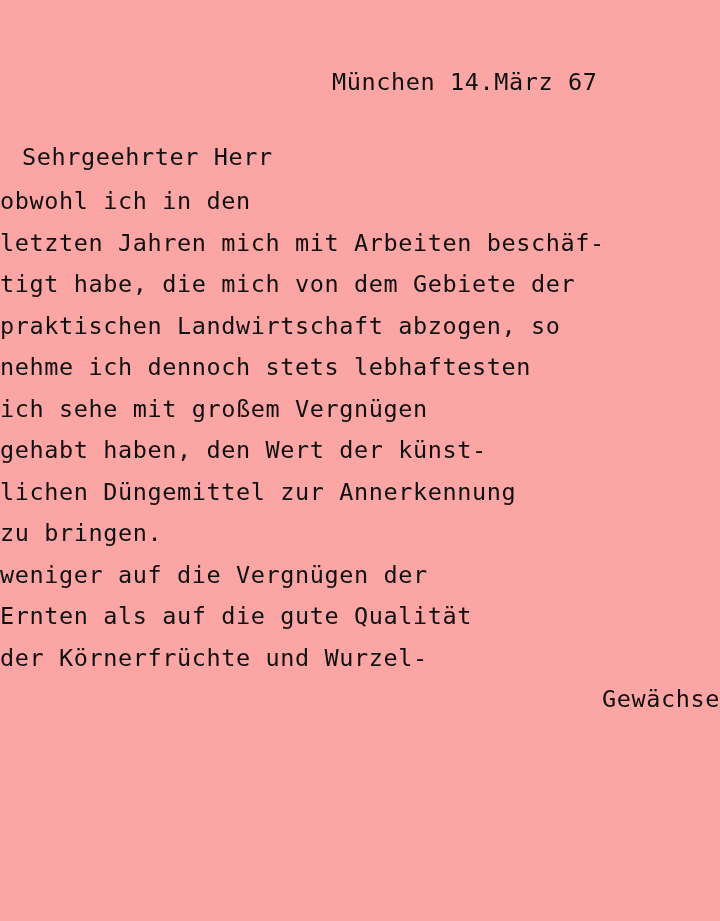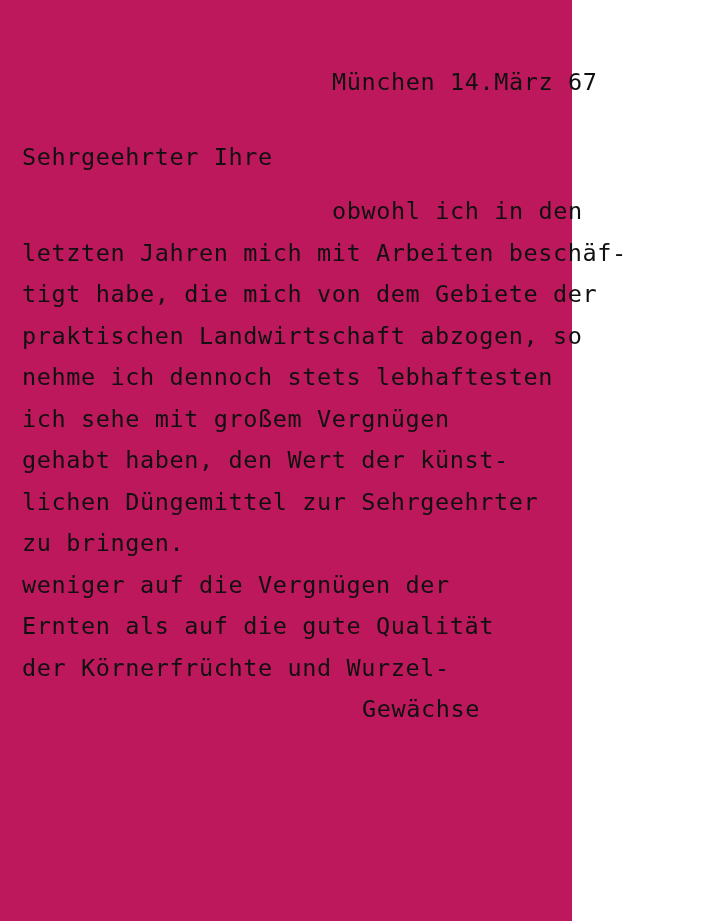--- a/index.html
+++ b/index.html
@@ -9,23 +9,23 @@
   }
   body {
     width: 720px;
     height: 921px;
     font-family: "DejaVu Sans Mono", monospace;
     color: #000000;
     overflow: hidden;
   }
   .page {
     position: relative;
-    width: 572px;
+    width: 720px;
     height: 921px;
-    background: #be185d;
+    background: #fca5a5;
     box-sizing: border-box;
     padding: 0;
   }
   .letter {
     position: absolute;
     top: 62px;
     left: 0;
     width: 720px;
   }
   .line {
@@ -35,58 +35,56 @@
     white-space: pre;
     color: #101010;
   }
   .indent-date {
     padding-left: 332px;
   }
   .indent-greeting {
     padding-left: 22px;
   }
   .indent-body {
-    padding-left: 22px;
   }
   .indent-first {
-    padding-left: 332px;
-    margin-top: 10px;
   }
   .indent-close {
     padding-left: 362px;
+    text-align: right;
   }
   .gap-after-date {
     height: 33px;
   }
   .gap-after-greeting {
     height: 3px;
   }
 </style>
 </head>
 <body>
 
 <div class="page">
   <div class="letter">
 
     <div class="line indent-date">München 14.März 67</div>
 
     <div class="gap-after-date"></div>
 
-    <div class="line indent-greeting">Sehrgeehrter Ihre</div>
+    <div class="line indent-greeting">Sehrgeehrter Herr</div>
 
     <div class="gap-after-greeting"></div>
 
     <div class="line indent-first">obwohl ich in den</div>
     <div class="line indent-body">letzten Jahren mich mit Arbeiten beschäf-</div>
     <div class="line indent-body">tigt habe, die mich von dem Gebiete der</div>
     <div class="line indent-body">praktischen Landwirtschaft abzogen, so</div>
     <div class="line indent-body">nehme ich dennoch stets lebhaftesten</div>
     <div class="line indent-body">ich sehe mit großem Vergnügen</div>
     <div class="line indent-body">gehabt haben, den Wert der künst-</div>
-    <div class="line indent-body">lichen Düngemittel zur Sehrgeehrter</div>
+    <div class="line indent-body">lichen Düngemittel zur Annerkennung</div>
     <div class="line indent-body">zu bringen.</div>
     <div class="line indent-body">weniger auf die Vergnügen der</div>
     <div class="line indent-body">Ernten als auf die gute Qualität</div>
     <div class="line indent-body">der Körnerfrüchte und Wurzel-</div>
 
     <div class="line indent-close">Gewächse</div>
 
   </div>
 </div>
 

